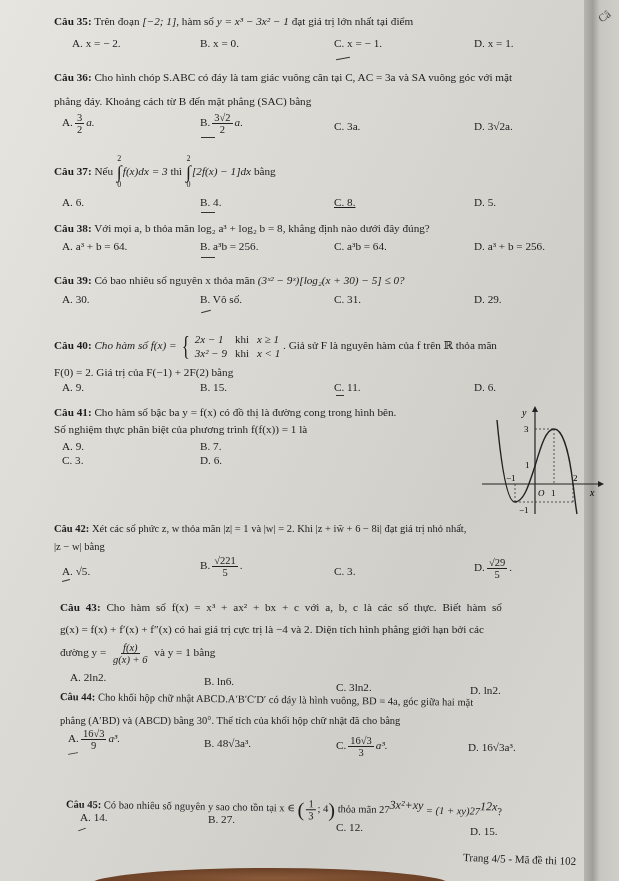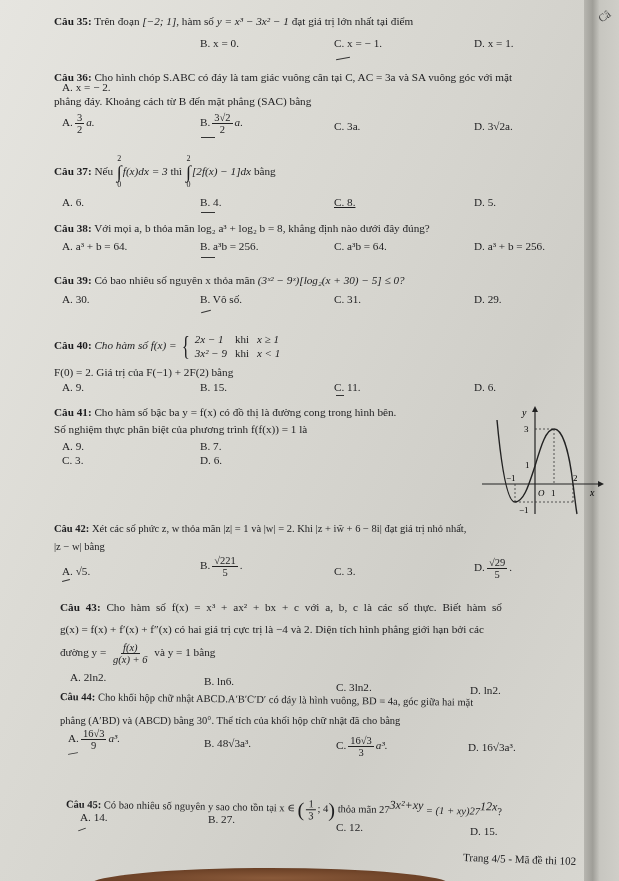--- a/index.html
+++ b/index.html
@@ -45,21 +45,21 @@
 <body>
 
 <div class="page"></div>
 <div class="page-edge"></div>
 <div class="next-page-corner">Câ</div>
 
 <div class="q" style="left:54px;top:14px;">
   <b>Câu 35:</b>
   <span>Trên đoạn </span><span class="i">[−2; 1]</span><span>, hàm số </span><span class="i">y = x³ − 3x² − 1</span><span> đạt giá trị lớn nhất tại điểm</span>
 </div>
-<div class="opt" style="left:62px;top:37px;margin-top:44px;">A. x = − 2.</div>
+<div class="opt" style="left:72px;top:37px;">A. x = − 2.</div>
 <div class="opt" style="left:200px;top:37px;">B. x = 0.</div>
 <div class="opt" style="left:334px;top:37px;">C. x = − 1.</div>
 <div class="opt" style="left:474px;top:37px;">D. x = 1.</div>
 <div class="underline-mark" style="left:336px;top:58px;transform:rotate(-10deg);"></div>
 
 <div class="q" style="left:54px;top:70px;">
   <b>Câu 36:</b>
   <span>Cho hình chóp S.ABC có đáy là tam giác vuông cân tại C, AC = 3a và SA vuông góc với mặt</span>
 </div>
 <div class="q" style="left:54px;top:94px;">phẳng đáy. Khoảng cách từ B đến mặt phẳng (SAC) bằng</div>
@@ -128,20 +128,21 @@
     <span class="brace">{</span>
     <span class="cases">
       <span class="i">2x − 1</span>
         <span>khi</span>
         <span class="i">x ≥ 1</span>
       <span class="i">3x² − 9</span>
         <span>khi</span>
         <span class="i">x &lt; 1</span>
     </span>
   </span>
+  <span>. Giả sử F là nguyên hàm của f trên ℝ thỏa mãn</span>
 </div>
 <div class="q" style="left:54px;top:365px;">F(0) = 2. Giá trị của F(−1) + 2F(2) bằng</div>
 <div class="opt" style="left:62px;top:381px;">A. 9.</div>
 <div class="opt" style="left:200px;top:381px;">B. 15.</div>
 <div class="opt" style="left:334px;top:381px;">C. 11.</div>
 <div class="opt" style="left:474px;top:381px;">D. 6.</div>
 <div class="underline-mark" style="left:336px;top:395px;width:8px;"></div>
 
 <div class="q" style="left:54px;top:405px;">
   <b>Câu 41:</b>

